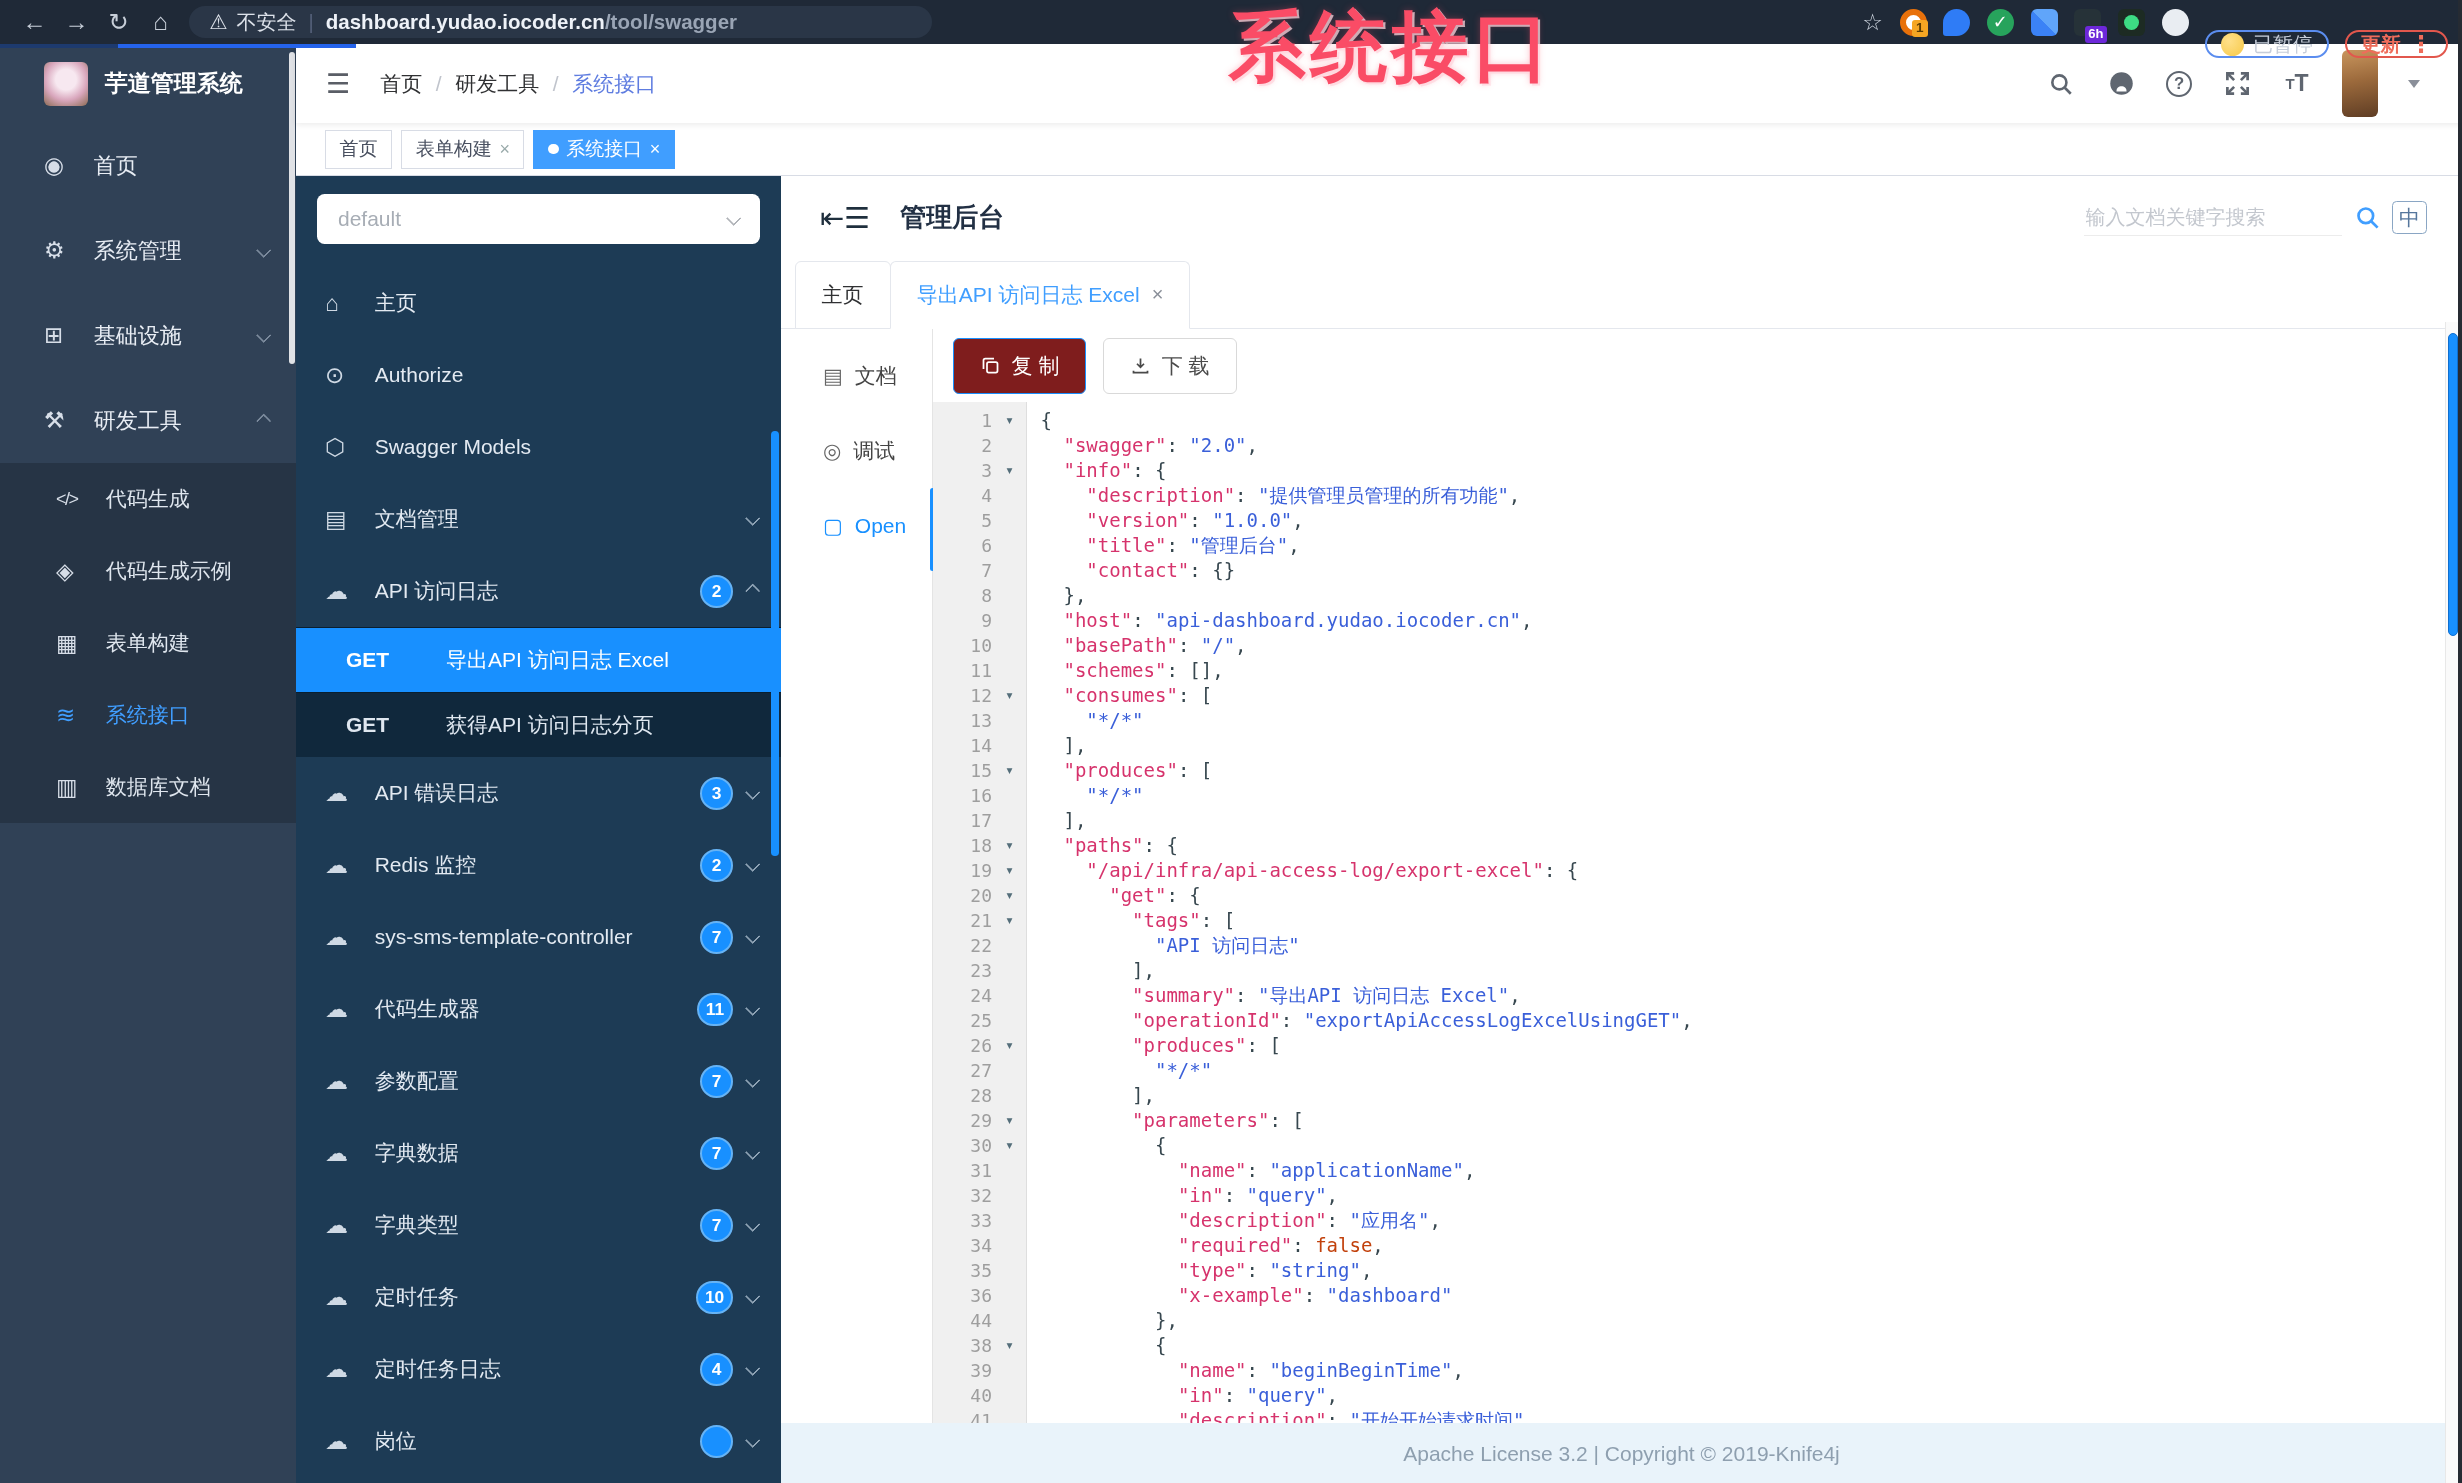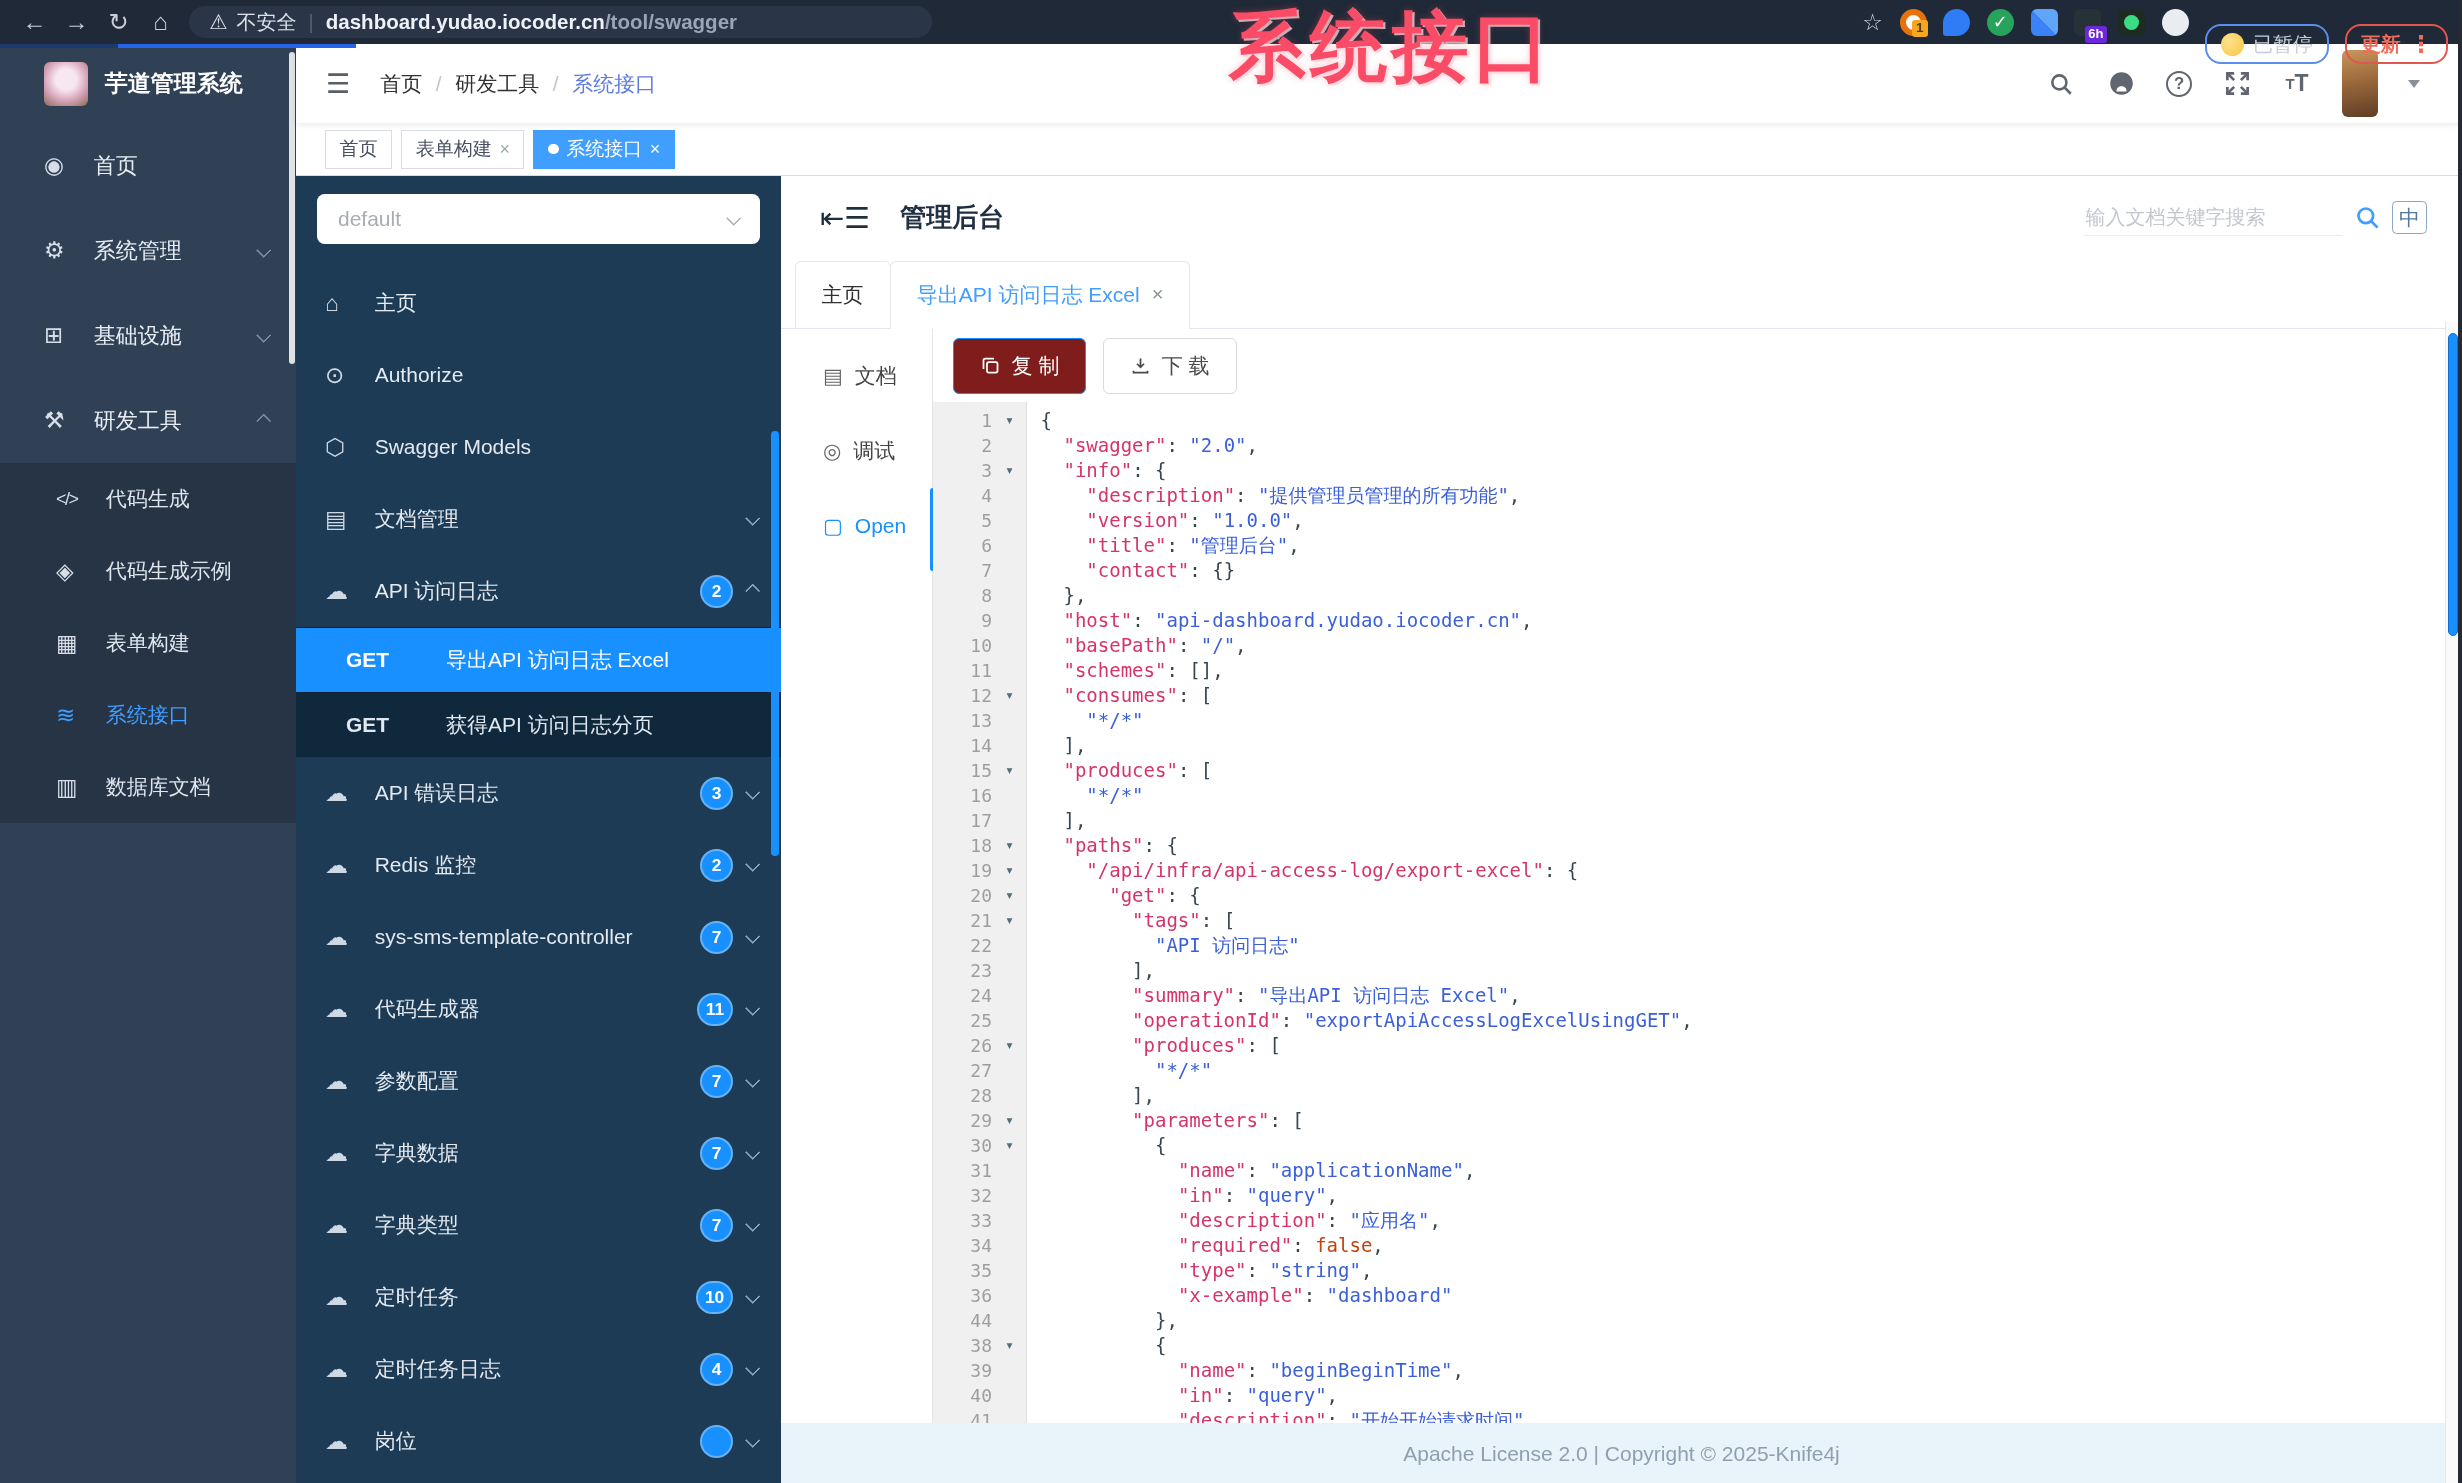--- a/index.html
+++ b/index.html
@@ -26,21 +26,21 @@
                     font-size:13.6px; line-height:16.7px; padding:0 4.5px; border-radius:3px; font-weight:bold; }
   .e2 { border-radius:50% 50% 50% 3px; background:#2f7cf6; }
   .e3 { border-radius:50%; background:#27a35c; color:#fff; font-size:18px; text-align:center; line-height:27px; }
   .e4 { background:linear-gradient(45deg,#3b82f6 0 50%,#60a5fa 50%); }
   .e5 { background:#263238; }
   .e5 .mini-badge { position:absolute; right:-6px; bottom:-7.6px; background:#6d28d9; color:#fff;
                     font-size:13px; line-height:16.7px; padding:0 3.8px; border-radius:3px; font-weight:bold; }
   .e6 { background:#1d2b23; }
   .e6::after { content:""; position:absolute; inset:6px; border-radius:50%; background:#3ddc84; }
   .e7 { border-radius:50%; background:#e9edf2; }
-  .pill { display:flex; align-items:center; height:40px; border-radius:16px; padding:0 13.6px; gap:9px;margin-top:44px; }
+  .pill { display:flex; align-items:center; height:28px; border-radius:16px; padding:0 13.6px; gap:9px;margin-top:44px; }
   .pause-pill { border:2.3px solid #5b8def; }
   .pause-face { width:23px; height:23px; border-radius:50%; background:radial-gradient(circle at 35% 35%,#ffe08a,#f7c948); }
   .pause-label { color:#c6cdd9; font-size:20px; }
   .update-pill { border:2.3px solid #e2574d; }
   .update-label { color:#ef6c5a; font-size:20px; font-weight:bold; }
   .kebab { color:#ef6c5a; font-size:23px; font-weight:bold; letter-spacing:0; }
 
   
   .overlay-title { position:absolute; left:1179px; top:-4.5px; width:425px; z-index:60; text-align:center;
                    font-size:77px; font-weight:bold; color:#fa4c66; letter-spacing:4.5px;
@@ -569,21 +569,21 @@
                     <div class="cl"><span class="ln">35</span><span class="fold"></span><span class="code"><span class="tk-p">            </span><span class="tk-k">"type"</span><span class="tk-p">: </span><span class="tk-s">"string"</span><span class="tk-p">,</span></span></div>
                     <div class="cl"><span class="ln">36</span><span class="fold"></span><span class="code"><span class="tk-p">            </span><span class="tk-k">"x-example"</span><span class="tk-p">: </span><span class="tk-s">"dashboard"</span></span></div>
                     <div class="cl"><span class="ln">44</span><span class="fold"></span><span class="code"><span class="tk-p">          },</span></span></div>
                     <div class="cl"><span class="ln">38</span><span class="fold">▾</span><span class="code"><span class="tk-p">          {</span></span></div>
                     <div class="cl"><span class="ln">39</span><span class="fold"></span><span class="code"><span class="tk-p">            </span><span class="tk-k">"name"</span><span class="tk-p">: </span><span class="tk-s">"beginBeginTime"</span><span class="tk-p">,</span></span></div>
                     <div class="cl"><span class="ln">40</span><span class="fold"></span><span class="code"><span class="tk-p">            </span><span class="tk-k">"in"</span><span class="tk-p">: </span><span class="tk-s">"query"</span><span class="tk-p">,</span></span></div>
                     <div class="cl"><span class="ln">41</span><span class="fold"></span><span class="code"><span class="tk-p">            </span><span class="tk-k">"description"</span><span class="tk-p">: </span><span class="tk-s">"开始开始请求时间"</span><span class="tk-p">,</span></span></div>
                   </div>
               </div>
             </div>
-            <div class="doc-footer">Apache License 2.0 | Copyright © 2025-Knife4j</div>
+            <div class="doc-footer">Apache License 3.2 | Copyright © 2019-Knife4j</div>
           </div>
         </section>
       </div>
     </div>
   </div>
 
   <div class="page-track">
     <div class="page-thumb"></div>
   </div>
   <div class="window-edge"></div>

